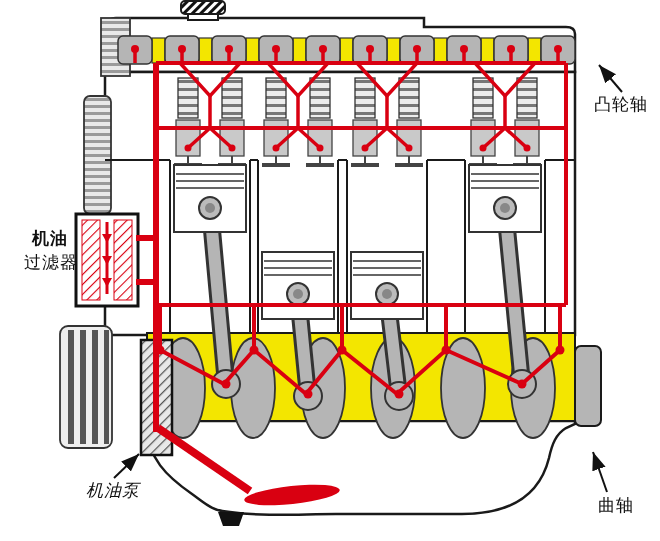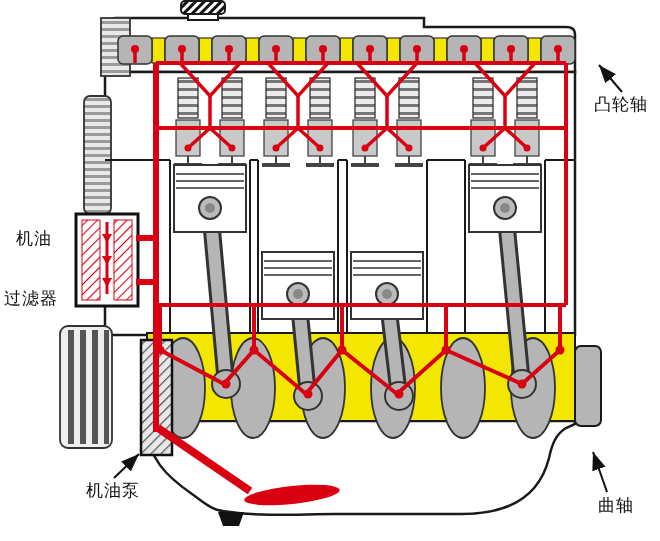--- a/index.html
+++ b/index.html
@@ -315,18 +315,18 @@
   </g>
 
   <g stroke="#111" stroke-width="2">
     <line x1="622" y1="92" x2="599" y2="65" marker-end="url(#arrow)"></line>
     <line x1="114" y1="478" x2="139" y2="454" marker-end="url(#arrow)"></line>
     <line x1="607" y1="492" x2="593" y2="452" marker-end="url(#arrow)"></line>
   </g>
 </svg>
 
 <div class="label" style="left:594px;top:94px;">凸轮轴</div>
-<div class="label" style="left:16px;top:228px;">机油</div>
-<div class="label" style="left:4px;top:252px;margin-top:36px;">过滤器</div>
-<div class="label" style="left:86px;top:480px;">机油泵</div>
+<div class="label" style="left:32px;top:228px;font-weight:bold;">机油</div>
+<div class="label" style="left:24px;top:252px;">过滤器</div>
+<div class="label" style="left:86px;top:480px;font-style:italic;">机油泵</div>
 <div class="label" style="left:598px;top:496px;font-family:Liberation Mono, monospace;">曲轴</div>
 
 </div>
 
 </body></html>

